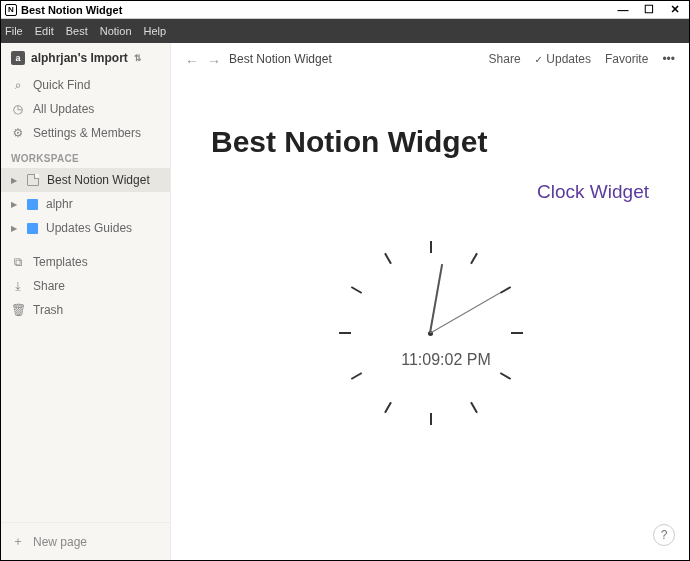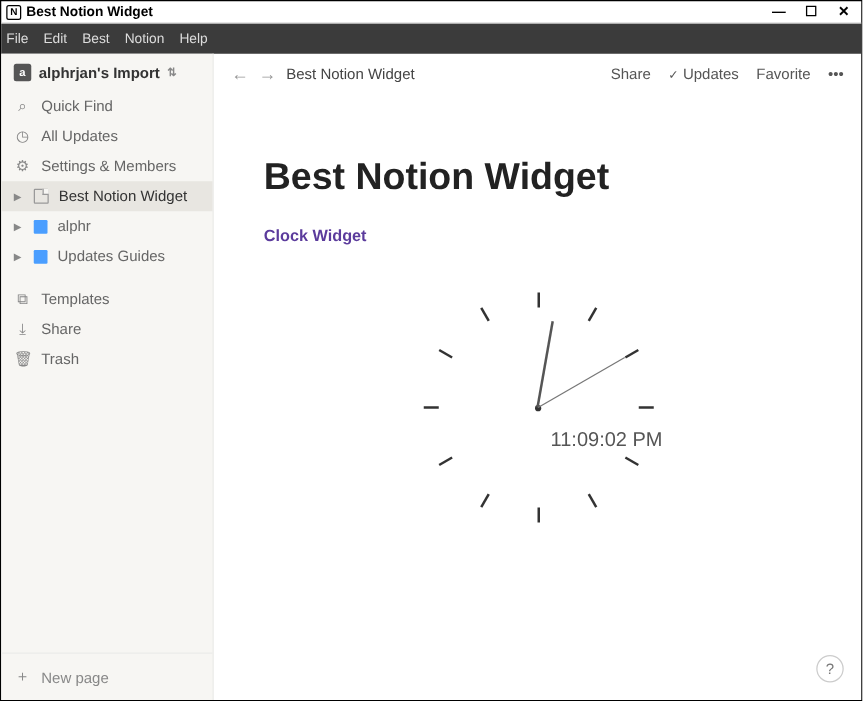--- a/index.html
+++ b/index.html
@@ -43,30 +43,30 @@
 .main { flex: 1; display: flex; flex-direction: column; }
 .topbar { height: 32px; display: flex; align-items: center; padding: 0 14px; justify-content: space-between; font-size: 12px; color: #555; }
 .topbar-left { display: flex; align-items: center; gap: 8px; }
 .topbar-right { display: flex; align-items: center; gap: 14px; }
 .breadcrumb { color: #444; }
 .arrow-btn { color: #999; font-size: 14px; cursor: default; }
 .check { font-size: 10px; }
 
 .content { flex: 1; padding: 50px 40px 0 40px; position: relative; }
 .page-title { font-size: 30px; font-weight: 700; color: #222; margin-bottom: 22px; }
-.link-text { font-size: 13px; font-weight: 700; color: #5b3b9c; }
+.link-text { font-size: 19px; font-weight: 400; color: #5b3b9c; text-align: right; }
 
 .clock-wrap { margin-top: 30px; display: flex; justify-content: center; }
 .clock { width: 200px; height: 200px; position: relative; }
 .tick { position: absolute; left: 50%; top: 50%; width: 2px; height: 12px; background: #333; transform-origin: 50% 0; }
 .hand { position: absolute; left: 50%; top: 50%; background: #555; transform-origin: 50% 100%; }
 .hand.minute { width: 2px; height: 70px; margin-left: -1px; margin-top: -70px; }
 .hand.second { width: 1px; height: 80px; margin-left: -0.5px; margin-top: -80px; background: #777; }
 .center-dot { position: absolute; left: 50%; top: 50%; width: 5px; height: 5px; background: #333; border-radius: 50%; margin-left: -2.5px; margin-top: -2.5px; }
-.clock-text { position: absolute; width: 100%; text-align: right; top: 118px; left: 0; }
+.clock-text { position: absolute; width: 100%; text-align: center; top: 118px; left: 16px; }
 .clock-time { font-size: 16px; color: #555; }
 .clock-day { font-size: 13px; color: #666; }
 
 .help-btn { position: absolute; right: 14px; bottom: 14px; width: 22px; height: 22px; border: 1px solid #ccc; border-radius: 50%; display: flex; align-items: center; justify-content: center; font-size: 12px; color: #777; background: #fff; }
 </style>
 </head>
 <body>
 
 <div class="window">
 
@@ -103,20 +103,21 @@
       </div>
       <div class="nav-item">
         <span class="gray-icon">◷</span>
         <span>All Updates</span>
       </div>
       <div class="nav-item">
         <span class="gray-icon">⚙</span>
         <span>Settings &amp; Members</span>
       </div>
 
+      <div class="section-label">WORKSPACE</div>
       <div class="nav-item active">
         <span class="tri">▶</span>
         <span class="doc-icon"></span>
         <span>Best Notion Widget</span>
       </div>
 
       <div class="nav-item">
         <span class="tri">▶</span>
         <span class="blue-box"></span>
         <span>alphr</span>

